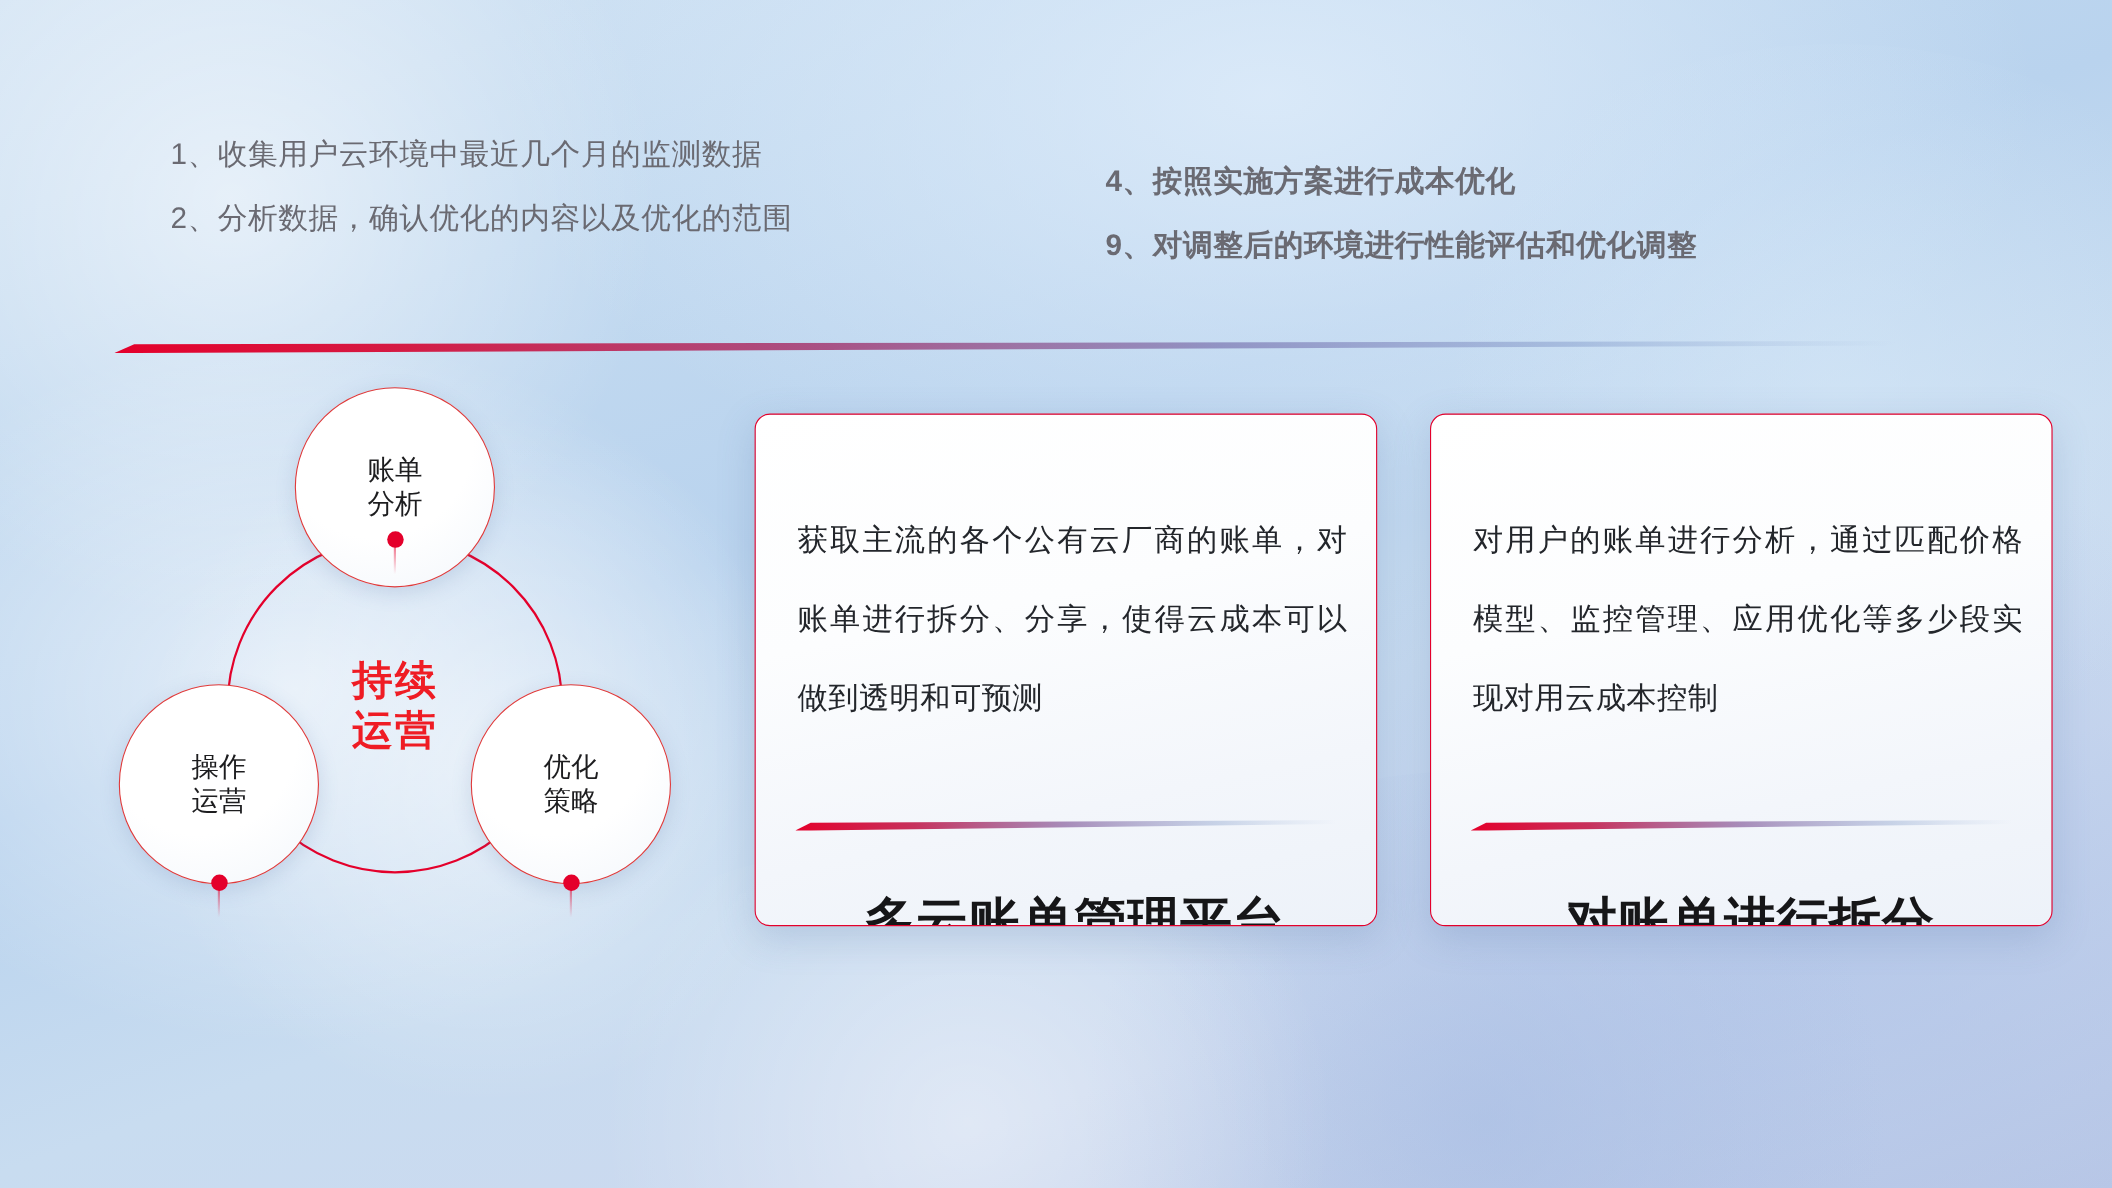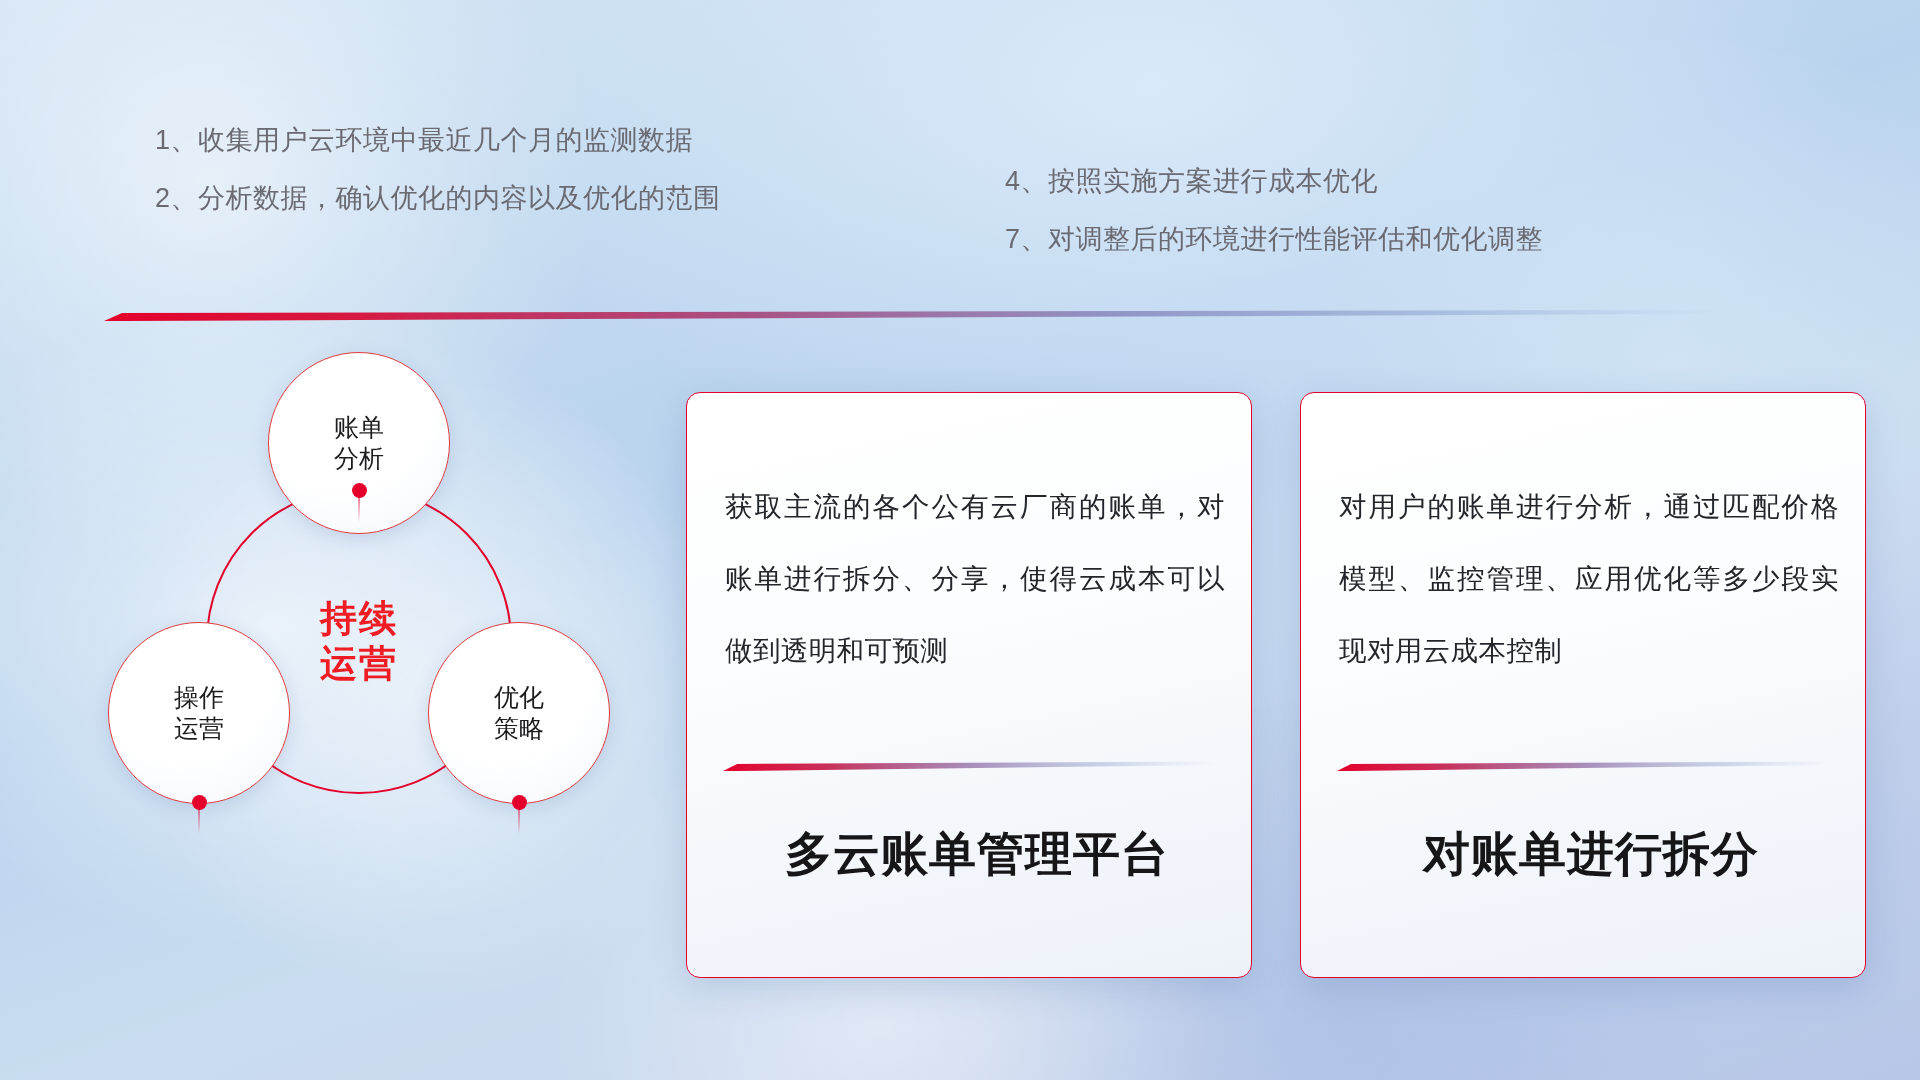--- a/index.html
+++ b/index.html
@@ -66,21 +66,21 @@
     color: #6a6a72;
     font-size: 27px;
     line-height: 1.0;
     letter-spacing: 0.5px;
     white-space: nowrap;
   }
   .bullets .row {
     margin-bottom: 31px;
   }
   #bullets-left { left: 155px; top: 127px; }
-  #bullets-right { left: 1005px; top: 168px; }
+  #bullets-right { left: 1005px; top: 152px; font-weight: bold; }
 
   
   #header-divider {
     position: absolute;
     left: 104px;
     top: 309px;
     width: 1620px;
     height: 14px;
     pointer-events: none;
   }
@@ -164,23 +164,23 @@
   #dot-top { left: 256px; top: 131px; }
   #tail-top { left: 262px; top: 144px; height: 26px; }
   #dot-left { left: 96px; top: 443px; }
   #tail-left { left: 102px; top: 456px; height: 26px; }
   #dot-right { left: 416px; top: 443px; }
   #tail-right { left: 422px; top: 456px; height: 26px; }
 
   
   .card {
     position: absolute;
-    top: 392px;
+    top: 376px;
     width: 566px;
-    height: 586px;
+    height: 466px;
     border-radius: 14px;
     border: 1.5px solid #e4002b;
     box-sizing: border-box;
     background: linear-gradient(168deg, #ffffff 0%, #fcfdfe 38%, #f3f6fb 72%, #edf2f9 100%);
     box-shadow: 0 10px 34px rgba(80,112,165,0.22);
     overflow: hidden;
   }
   #card-1 { left: 686px; }
   #card-2 { left: 1300px; }
 
@@ -227,21 +227,21 @@
   <div class="bg-blob bg-b4"></div>
   <div class="bg-blob bg-b5"></div>
 
   <div class="bullets" id="bullets-left">
     <div class="row">1、收集用户云环境中最近几个月的监测数据</div>
     <div class="row">2、分析数据，确认优化的内容以及优化的范围</div>
   </div>
 
   <div class="bullets" id="bullets-right">
     <div class="row">4、按照实施方案进行成本优化</div>
-    <div class="row">7、对调整后的环境进行性能评估和优化调整</div>
+    <div class="row">9、对调整后的环境进行性能评估和优化调整</div>
   </div>
 
   <svg id="header-divider" viewBox="0 0 1620 14" preserveAspectRatio="none">
     <defs>
       <linearGradient id="hdgrad" x1="0" y1="0" x2="1" y2="0">
         <stop offset="0" stop-color="#e4002b" stop-opacity="1"></stop>
         <stop offset="0.16" stop-color="#d5123c" stop-opacity="0.96"></stop>
         <stop offset="0.40" stop-color="#a43a72" stop-opacity="0.85"></stop>
         <stop offset="0.62" stop-color="#7f7bb4" stop-opacity="0.75"></stop>
         <stop offset="0.82" stop-color="#8ba2cf" stop-opacity="0.55"></stop>

